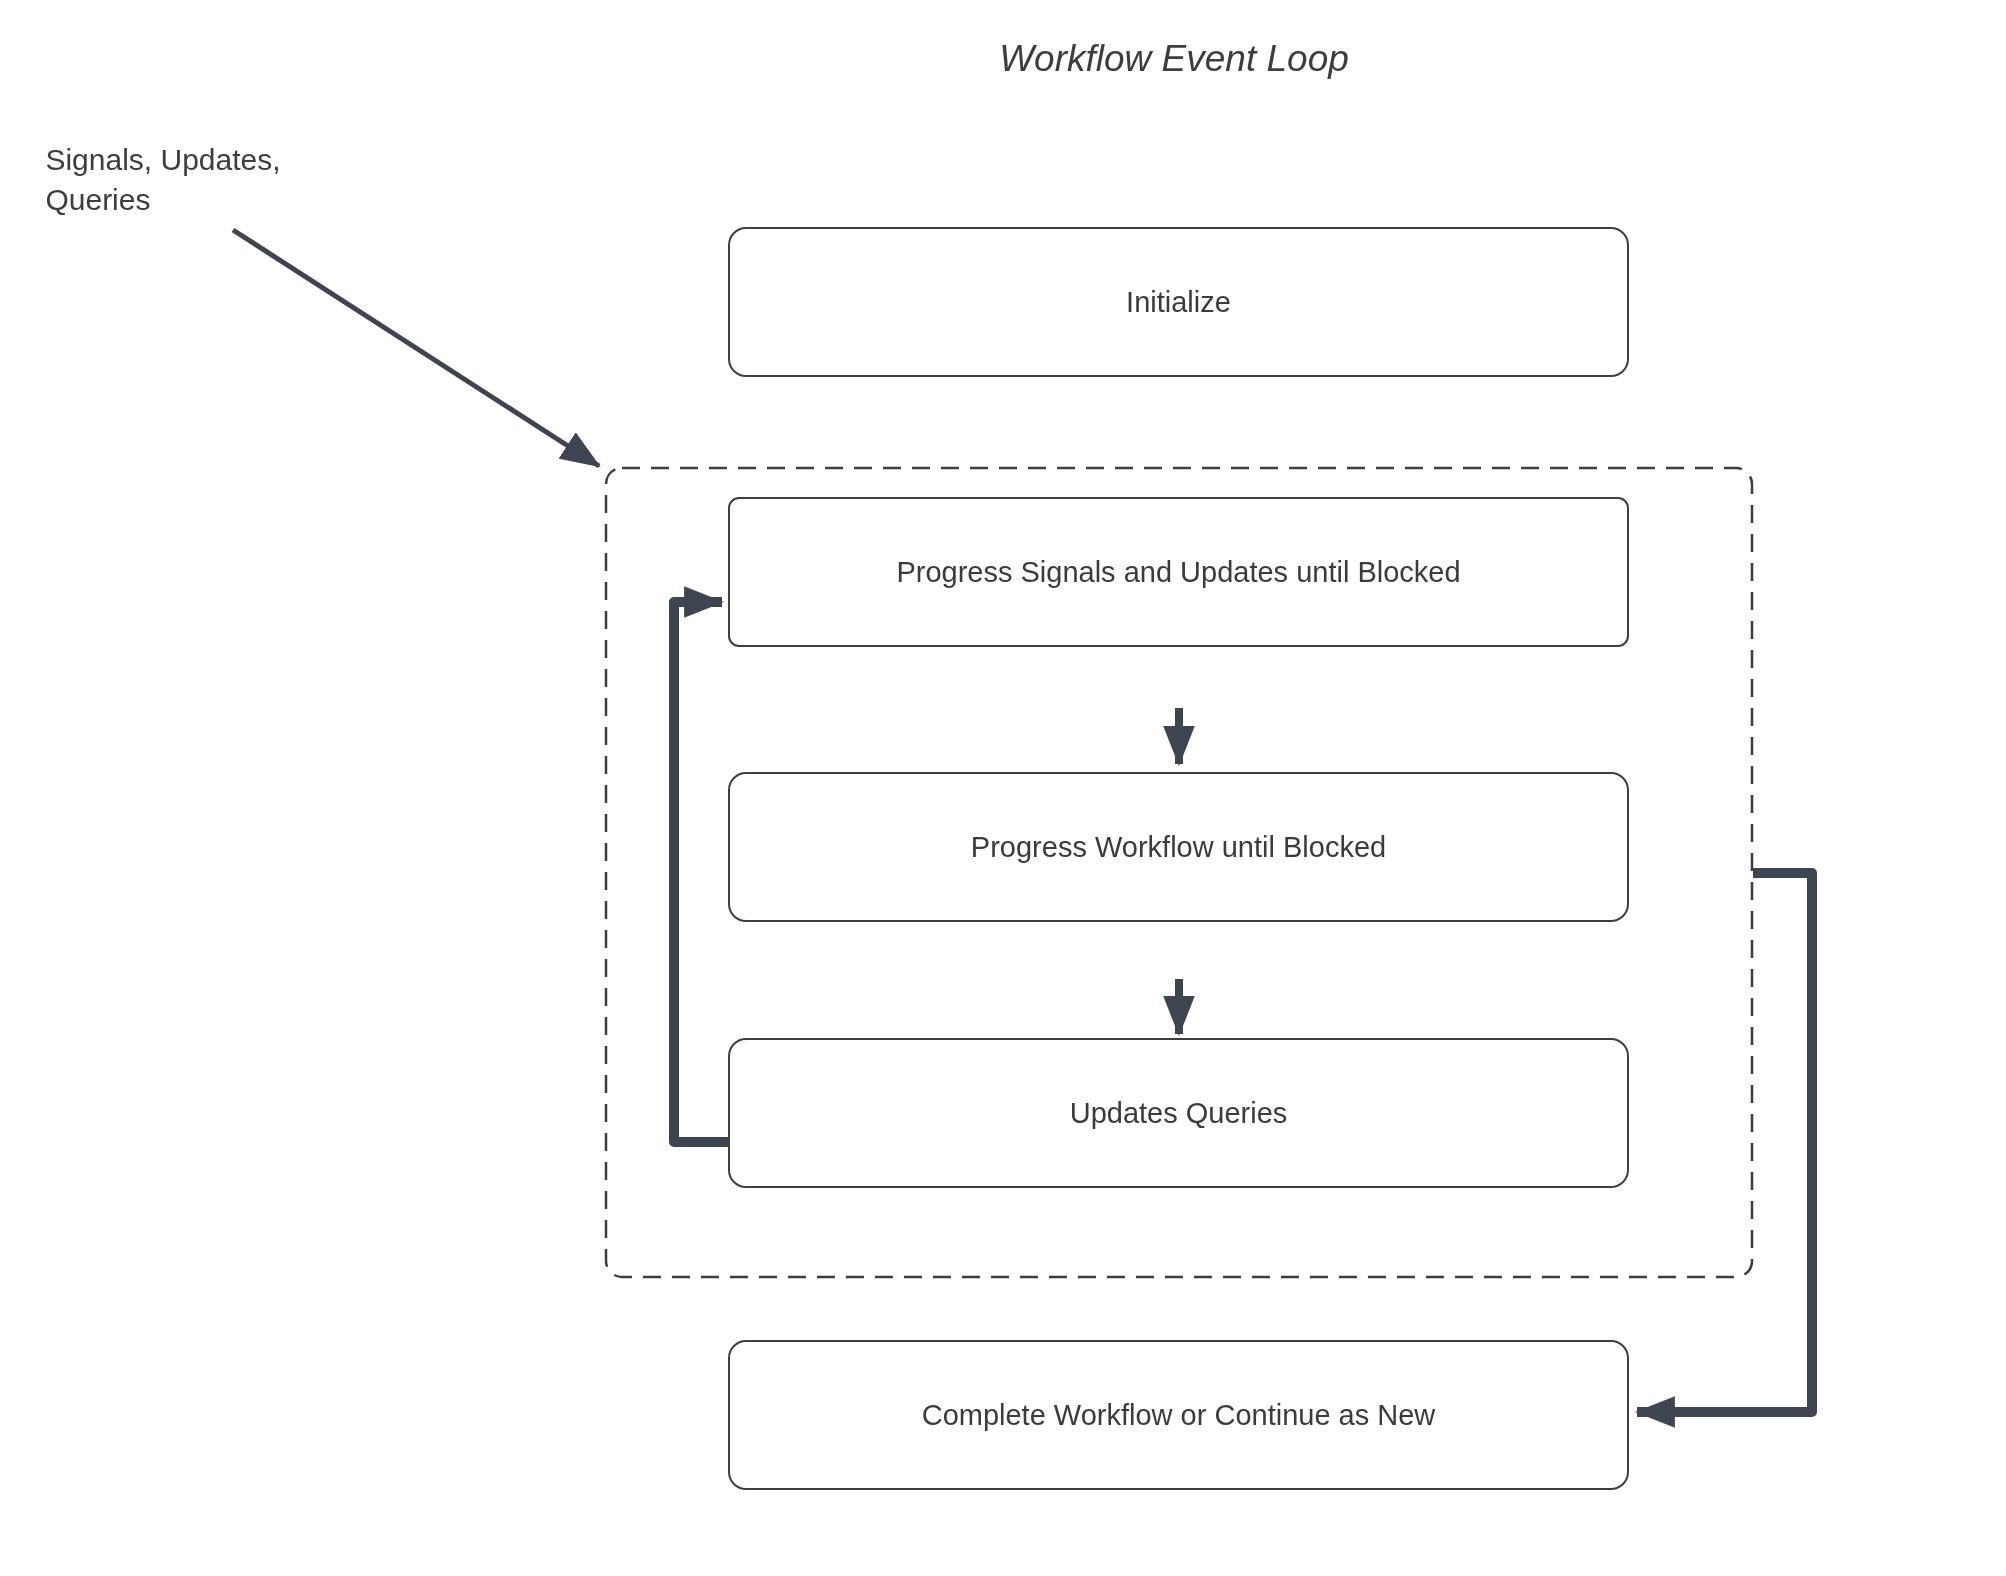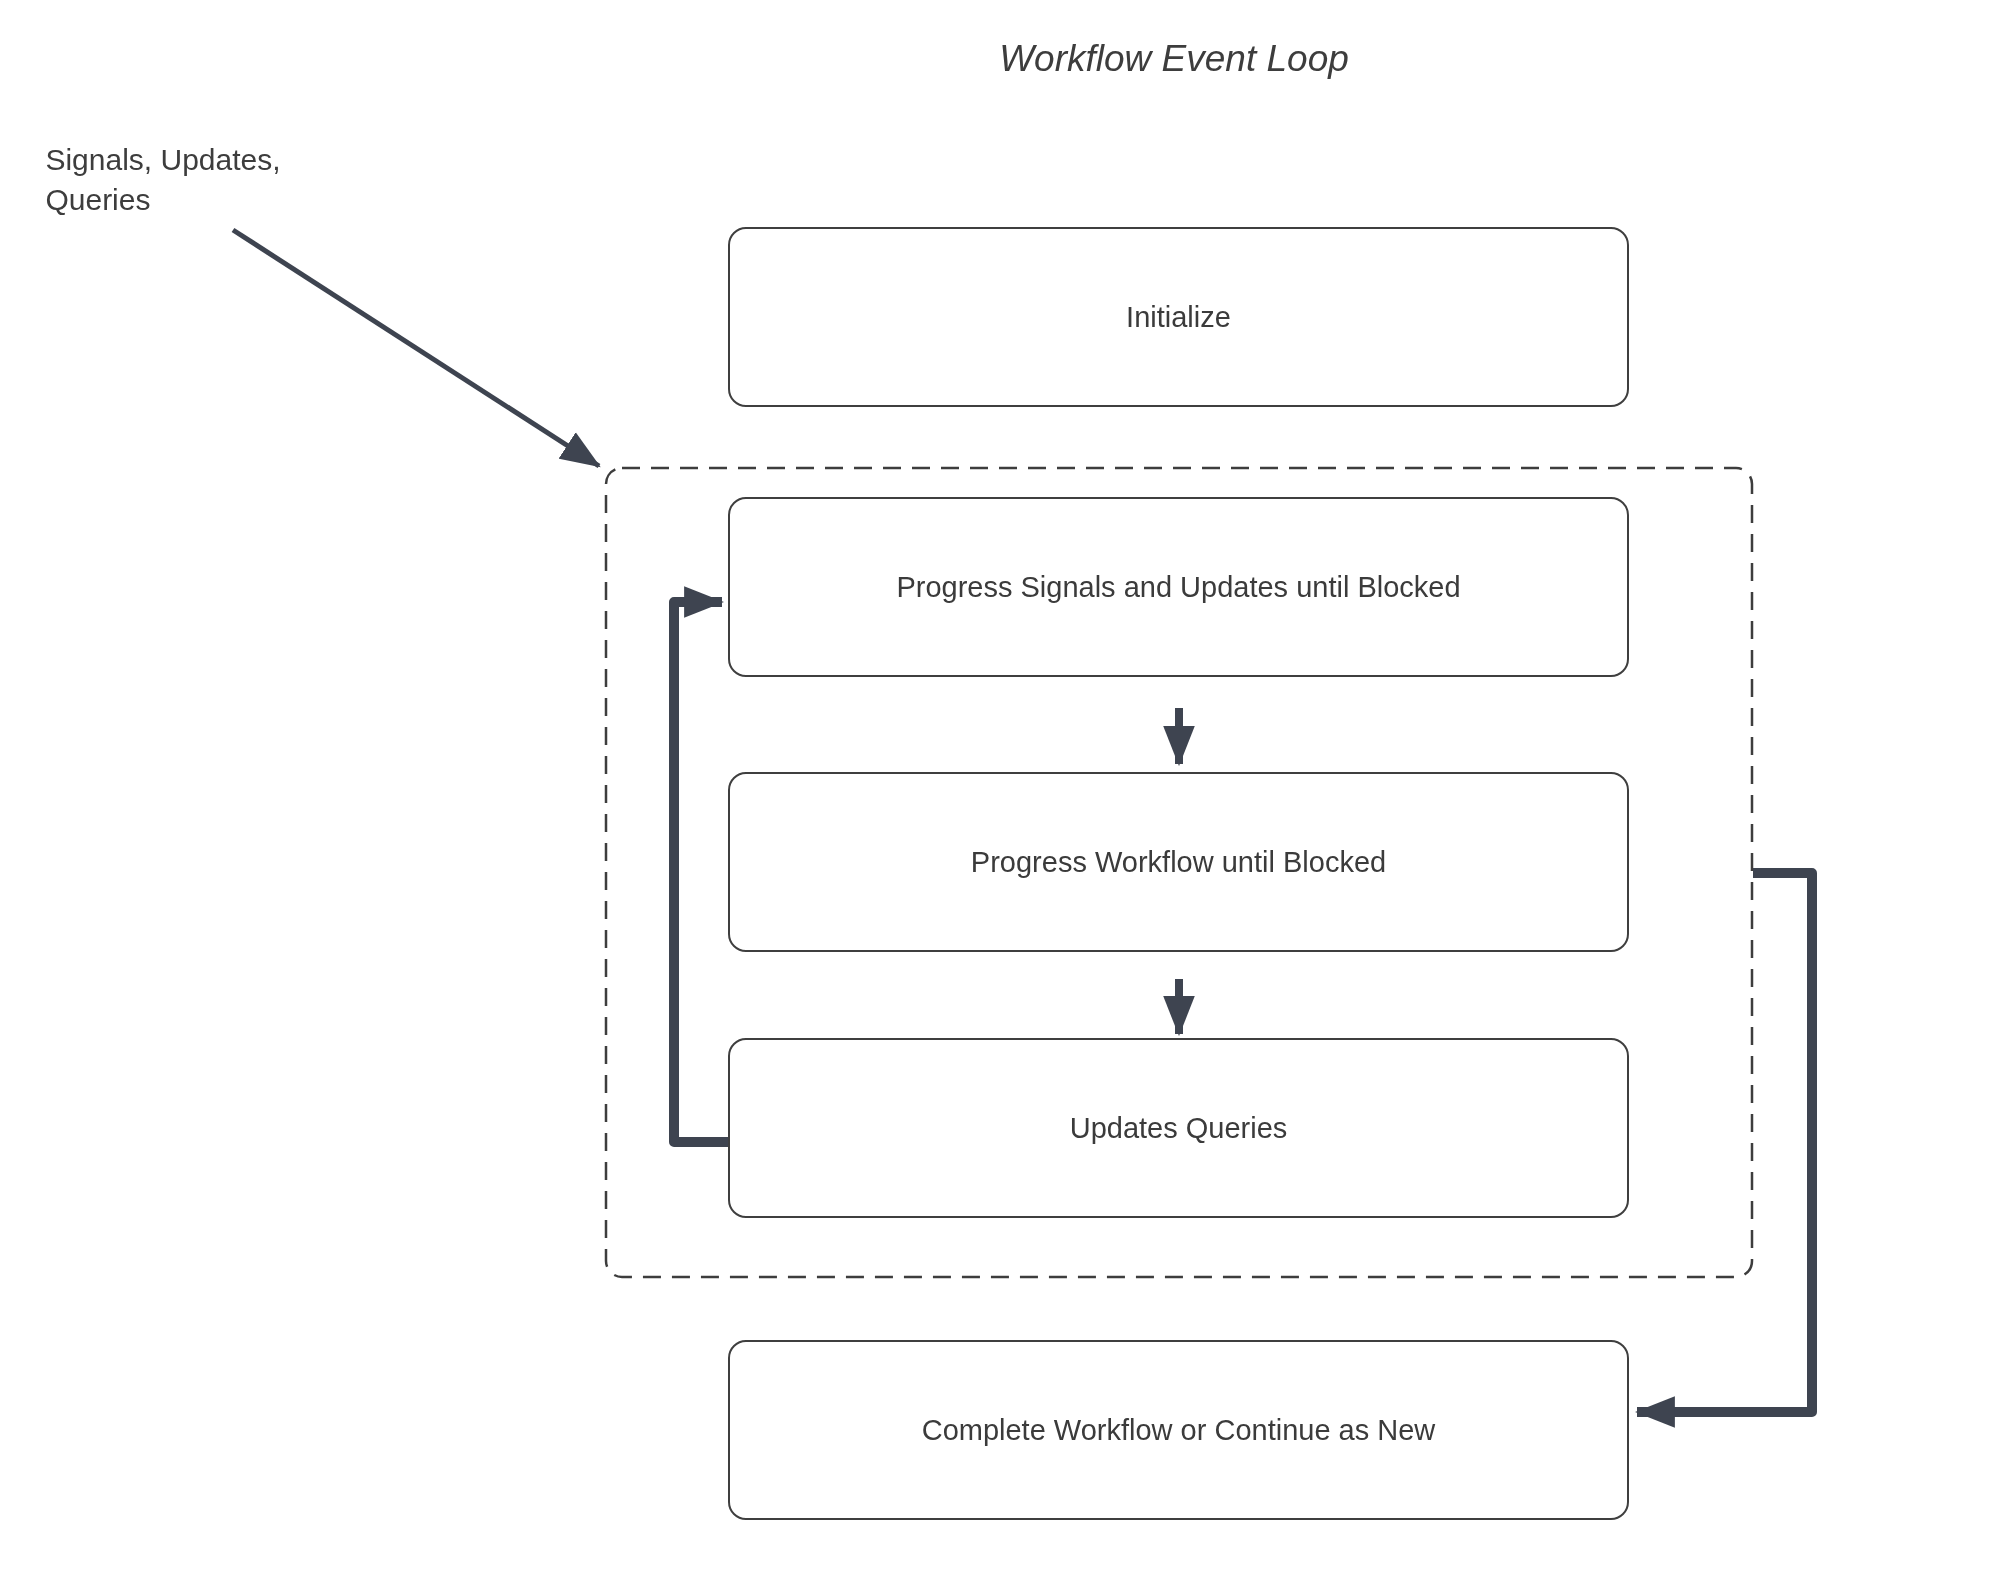--- a/index.html
+++ b/index.html
@@ -38,36 +38,36 @@
   .edges-layer {
     position: absolute;
     top: 0;
     left: 0;
     width: 2006px;
     height: 1576px;
   }
   .node {
     position: absolute;
     width: 901px;
-    height: 180px;
+    height: 150px;
     left: 728px;
     box-sizing: border-box;
     border: 2.5px solid #3f3f3f;
     border-radius: 18px;
     background: #ffffff;
     display: flex;
     align-items: center;
     justify-content: center;
     text-align: center;
     font-size: 29px;
     color: #3b3b3b;
     padding: 0 40px;
   }
   .node-initialize        { top: 227px; }
-  .node-progress-signals  { top: 497px; }
+  .node-progress-signals  { top: 497px; border-radius: 11px; }
   .node-progress-workflow { top: 772px; }
   .node-execute-queries   { top: 1038px; }
   .node-complete-workflow { top: 1308px; margin-top: 32px; }
 </style>
 </head>
 <body>
 
 <div class="canvas">
 
   <svg class="edges-layer" width="2006" height="1576" viewBox="0 0 2006 1576" xmlns="http://www.w3.org/2000/svg">

